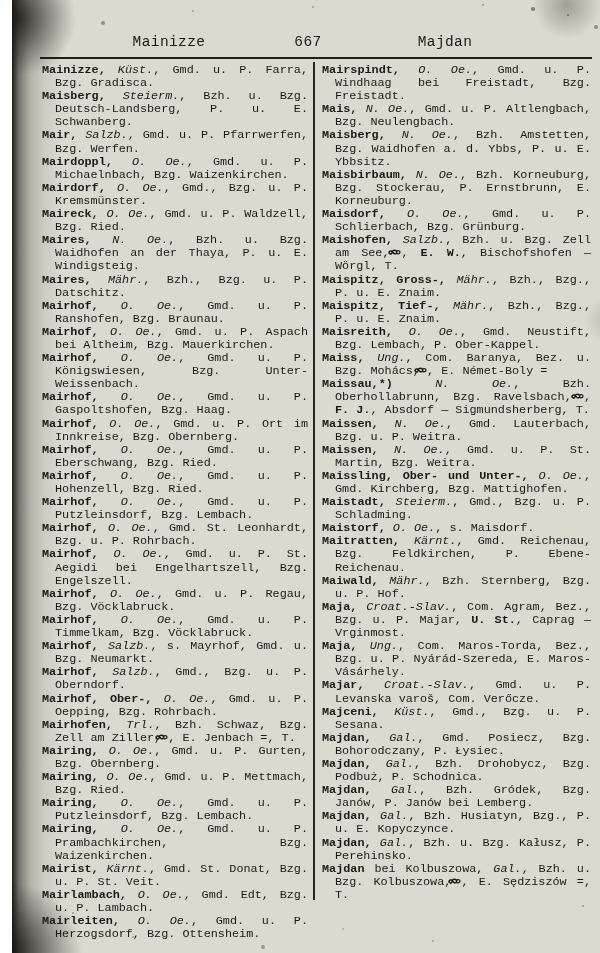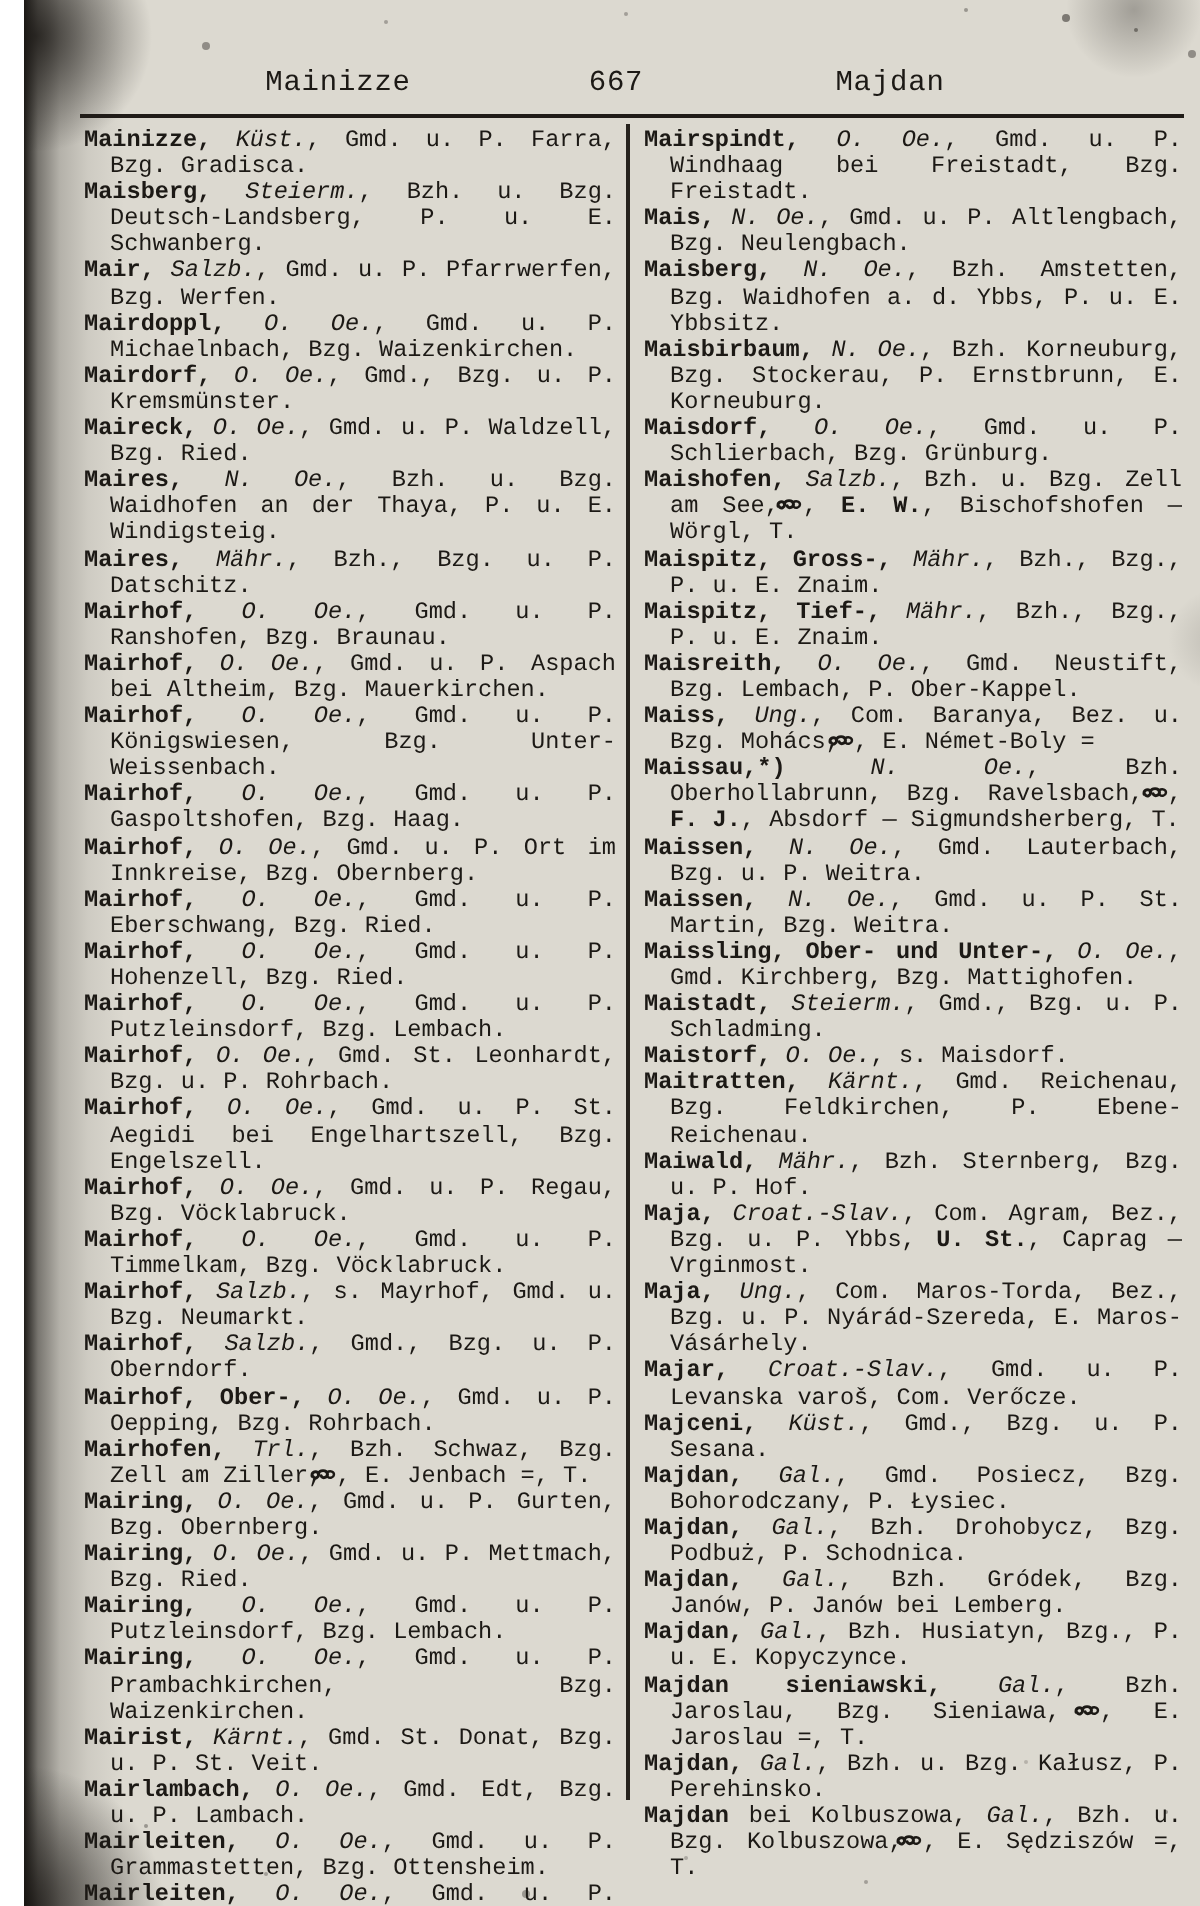--- a/index.html
+++ b/index.html
@@ -89,21 +89,20 @@
             <path d="M1.2,4.6 C0.8,2.2 4,1 4.8,3.2 C5.5,5.2 2.6,6.6 1.8,4.8" fill="none" stroke="#1c1915" stroke-width="1.7" stroke-linecap="round"></path>
             <path d="M4.8,3.2 C5.6,0.9 9.4,0.8 10,3 C10.6,5.3 7,6.5 6.4,4.3" fill="none" stroke="#1c1915" stroke-width="1.7" stroke-linecap="round"></path>
             <path d="M9.8,2.4 C11.8,1.1 14,2 13.8,3.8 C13.6,5.5 11.4,6 10.2,5" fill="none" stroke="#1c1915" stroke-width="1.4" stroke-linecap="round"></path>
           </svg></span><span class="seg-r">, E. Jenbach =, T.</span></p>
       <p class="entry"><span class="seg-b">Mairing,</span><span class="seg-i"> O. Oe.</span><span class="seg-r">, Gmd. u. P. Gurten, Bzg. Obernberg.</span></p>
       <p class="entry"><span class="seg-b">Mairing,</span><span class="seg-i"> O. Oe.</span><span class="seg-r">, Gmd. u. P. Mettmach, Bzg. Ried.</span></p>
       <p class="entry"><span class="seg-b">Mairing,</span><span class="seg-i"> O. Oe.</span><span class="seg-r">, Gmd. u. P. Putzleinsdorf, Bzg. Lembach.</span></p>
       <p class="entry"><span class="seg-b">Mairing,</span><span class="seg-i"> O. Oe.</span><span class="seg-r">, Gmd. u. P. Prambachkirchen, Bzg. Waizenkirchen.</span></p>
       <p class="entry"><span class="seg-b">Mairist,</span><span class="seg-i"> Kärnt.</span><span class="seg-r">, Gmd. St. Donat, Bzg. u. P. St. Veit.</span></p>
       <p class="entry"><span class="seg-b">Mairlambach,</span><span class="seg-i"> O. Oe.</span><span class="seg-r">, Gmd. Edt, Bzg. u. P. Lambach.</span></p>
-      <p class="entry"><span class="seg-b">Mairleiten,</span><span class="seg-i"> O. Oe.</span><span class="seg-r">, Gmd. u. P. Grammastetten, Bzg. Ottensheim.</span></p>
       <p class="entry"><span class="seg-b">Mairleiten,</span><span class="seg-i"> O. Oe.</span><span class="seg-r">, Gmd. u. P. Herzogsdorf, Bzg. Ottensheim.</span></p>
     </div>
 
   <div class="col col-right">
 
   <p class="entry"><span class="seg-b">Mairspindt,</span><span class="seg-i"> O. Oe.</span><span class="seg-r">, Gmd. u. P. Windhaag bei Freistadt, Bzg. Freistadt.</span></p>
       <p class="entry"><span class="seg-b">Mais,</span><span class="seg-i"> N. Oe.</span><span class="seg-r">, Gmd. u. P. Altlengbach, Bzg. Neulengbach.</span></p>
       <p class="entry"><span class="seg-b">Maisberg,</span><span class="seg-i"> N. Oe.</span><span class="seg-r">, Bzh. Amstetten, Bzg. Waidhofen a. d. Ybbs, P. u. E. Ybbsitz.</span></p>
       <p class="entry"><span class="seg-b">Maisbirbaum,</span><span class="seg-i"> N. Oe.</span><span class="seg-r">, Bzh. Korneuburg, Bzg. Stockerau, P. Ernstbrunn, E. Korneuburg.</span></p>
       <p class="entry"><span class="seg-b">Maisdorf,</span><span class="seg-i"> O. Oe.</span><span class="seg-r">, Gmd. u. P. Schlierbach, Bzg. Grünburg.</span></p>
@@ -125,33 +124,28 @@
             <path d="M4.8,3.2 C5.6,0.9 9.4,0.8 10,3 C10.6,5.3 7,6.5 6.4,4.3" fill="none" stroke="#1c1915" stroke-width="1.7" stroke-linecap="round"></path>
             <path d="M9.8,2.4 C11.8,1.1 14,2 13.8,3.8 C13.6,5.5 11.4,6 10.2,5" fill="none" stroke="#1c1915" stroke-width="1.4" stroke-linecap="round"></path>
           </svg></span><span class="seg-r">, </span><span class="seg-bb">F. J.</span><span class="seg-r">, Absdorf — Sigmundsherberg, T.</span></p>
       <p class="entry"><span class="seg-b">Maissen,</span><span class="seg-i"> N. Oe.</span><span class="seg-r">, Gmd. Lauterbach, Bzg. u. P. Weitra.</span></p>
       <p class="entry"><span class="seg-b">Maissen,</span><span class="seg-i"> N. Oe.</span><span class="seg-r">, Gmd. u. P. St. Martin, Bzg. Weitra.</span></p>
       <p class="entry"><span class="seg-b">Maissling, Ober- und Unter-,</span><span class="seg-i"> O. Oe.</span><span class="seg-r">, Gmd. Kirchberg, Bzg. Mattighofen.</span></p>
       <p class="entry"><span class="seg-b">Maistadt,</span><span class="seg-i"> Steierm.</span><span class="seg-r">, Gmd., Bzg. u. P. Schladming.</span></p>
       <p class="entry"><span class="seg-b">Maistorf,</span><span class="seg-i"> O. Oe.</span><span class="seg-r">, s. Maisdorf.</span></p>
       <p class="entry"><span class="seg-b">Maitratten,</span><span class="seg-i"> Kärnt.</span><span class="seg-r">, Gmd. Reichenau, Bzg. Feldkirchen, P. Ebene-Reichenau.</span></p>
       <p class="entry"><span class="seg-b">Maiwald,</span><span class="seg-i"> Mähr.</span><span class="seg-r">, Bzh. Sternberg, Bzg. u. P. Hof.</span></p>
-      <p class="entry"><span class="seg-b">Maja,</span><span class="seg-i"> Croat.-Slav.</span><span class="seg-r">, Com. Agram, Bez., Bzg. u. P. Ybbs, </span><span class="seg-bb">U. St.</span><span class="seg-r">, Caprag — Vrginmost.</span></p>
+      <p class="entry"><span class="seg-b">Maja,</span><span class="seg-i"> Croat.-Slav.</span><span class="seg-r">, Com. Agram, Bez., Bzg. u. P. Majar, </span><span class="seg-bb">U. St.</span><span class="seg-r">, Caprag — Vrginmost.</span></p>
       <p class="entry"><span class="seg-b">Maja,</span><span class="seg-i"> Ung.</span><span class="seg-r">, Com. Maros-Torda, Bez., Bzg. u. P. Nyárád-Szereda, E. Maros-Vásárhely.</span></p>
       <p class="entry"><span class="seg-b">Majar,</span><span class="seg-i"> Croat.-Slav.</span><span class="seg-r">, Gmd. u. P. Levanska varoš, Com. Verőcze.</span></p>
       <p class="entry"><span class="seg-b">Majceni,</span><span class="seg-i"> Küst.</span><span class="seg-r">, Gmd., Bzg. u. P. Sesana.</span></p>
       <p class="entry"><span class="seg-b">Majdan,</span><span class="seg-i"> Gal.</span><span class="seg-r">, Gmd. Posiecz, Bzg. Bohorodczany, P. Łysiec.</span></p>
       <p class="entry"><span class="seg-b">Majdan,</span><span class="seg-i"> Gal.</span><span class="seg-r">, Bzh. Drohobycz, Bzg. Podbuż, P. Schodnica.</span></p>
       <p class="entry"><span class="seg-b">Majdan,</span><span class="seg-i"> Gal.</span><span class="seg-r">, Bzh. Gródek, Bzg. Janów, P. Janów bei Lemberg.</span></p>
       <p class="entry"><span class="seg-b">Majdan,</span><span class="seg-i"> Gal.</span><span class="seg-r">, Bzh. Husiatyn, Bzg., P. u. E. Kopyczynce.</span></p>
-      <p class="entry"><span class="seg-b">Majdan sieniawski,</span><span class="seg-i"> Gal.</span><span class="seg-r">, Bzh. Jaroslau, Bzg. Sieniawa, </span><span class="horn"><svg viewBox="0 0 15 9" width="13" height="8" aria-hidden="true">
-            <path d="M1.2,4.6 C0.8,2.2 4,1 4.8,3.2 C5.5,5.2 2.6,6.6 1.8,4.8" fill="none" stroke="#1c1915" stroke-width="1.7" stroke-linecap="round"></path>
-            <path d="M4.8,3.2 C5.6,0.9 9.4,0.8 10,3 C10.6,5.3 7,6.5 6.4,4.3" fill="none" stroke="#1c1915" stroke-width="1.7" stroke-linecap="round"></path>
-            <path d="M9.8,2.4 C11.8,1.1 14,2 13.8,3.8 C13.6,5.5 11.4,6 10.2,5" fill="none" stroke="#1c1915" stroke-width="1.4" stroke-linecap="round"></path>
-          </svg></span><span class="seg-r">, E. Jaroslau =, T.</span></p>
       <p class="entry"><span class="seg-b">Majdan,</span><span class="seg-i"> Gal.</span><span class="seg-r">, Bzh. u. Bzg. Kałusz, P. Perehinsko.</span></p>
       <p class="entry"><span class="seg-b">Majdan</span><span class="seg-r"> bei Kolbuszowa,</span><span class="seg-i"> Gal.</span><span class="seg-r">, Bzh. u. Bzg. Kolbuszowa, </span><span class="horn"><svg viewBox="0 0 15 9" width="13" height="8" aria-hidden="true">
             <path d="M1.2,4.6 C0.8,2.2 4,1 4.8,3.2 C5.5,5.2 2.6,6.6 1.8,4.8" fill="none" stroke="#1c1915" stroke-width="1.7" stroke-linecap="round"></path>
             <path d="M4.8,3.2 C5.6,0.9 9.4,0.8 10,3 C10.6,5.3 7,6.5 6.4,4.3" fill="none" stroke="#1c1915" stroke-width="1.7" stroke-linecap="round"></path>
             <path d="M9.8,2.4 C11.8,1.1 14,2 13.8,3.8 C13.6,5.5 11.4,6 10.2,5" fill="none" stroke="#1c1915" stroke-width="1.4" stroke-linecap="round"></path>
           </svg></span><span class="seg-r">, E. Sędziszów =, T.</span></p>
     </div>
 </div>
 
 </body></html>

